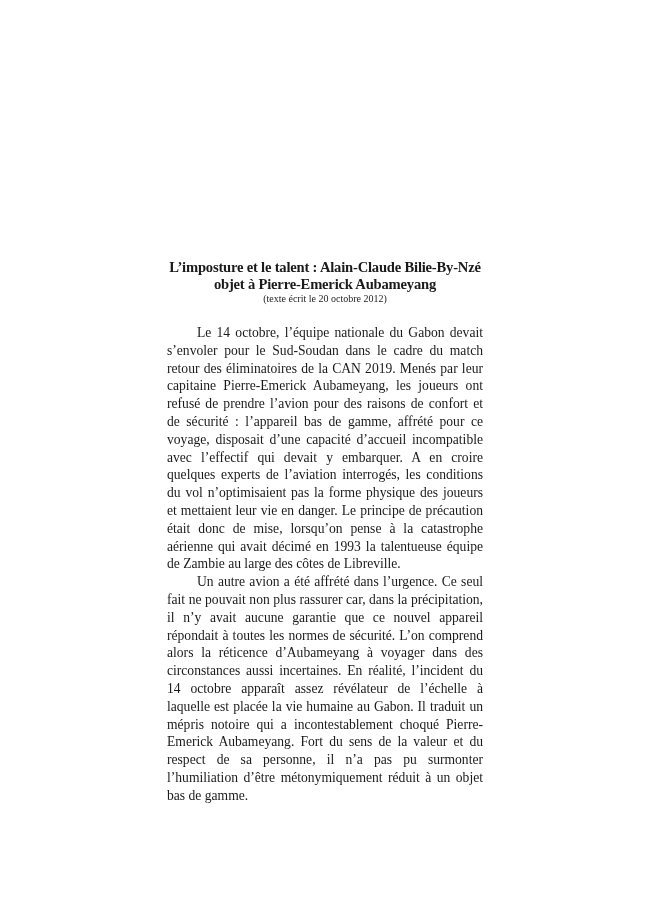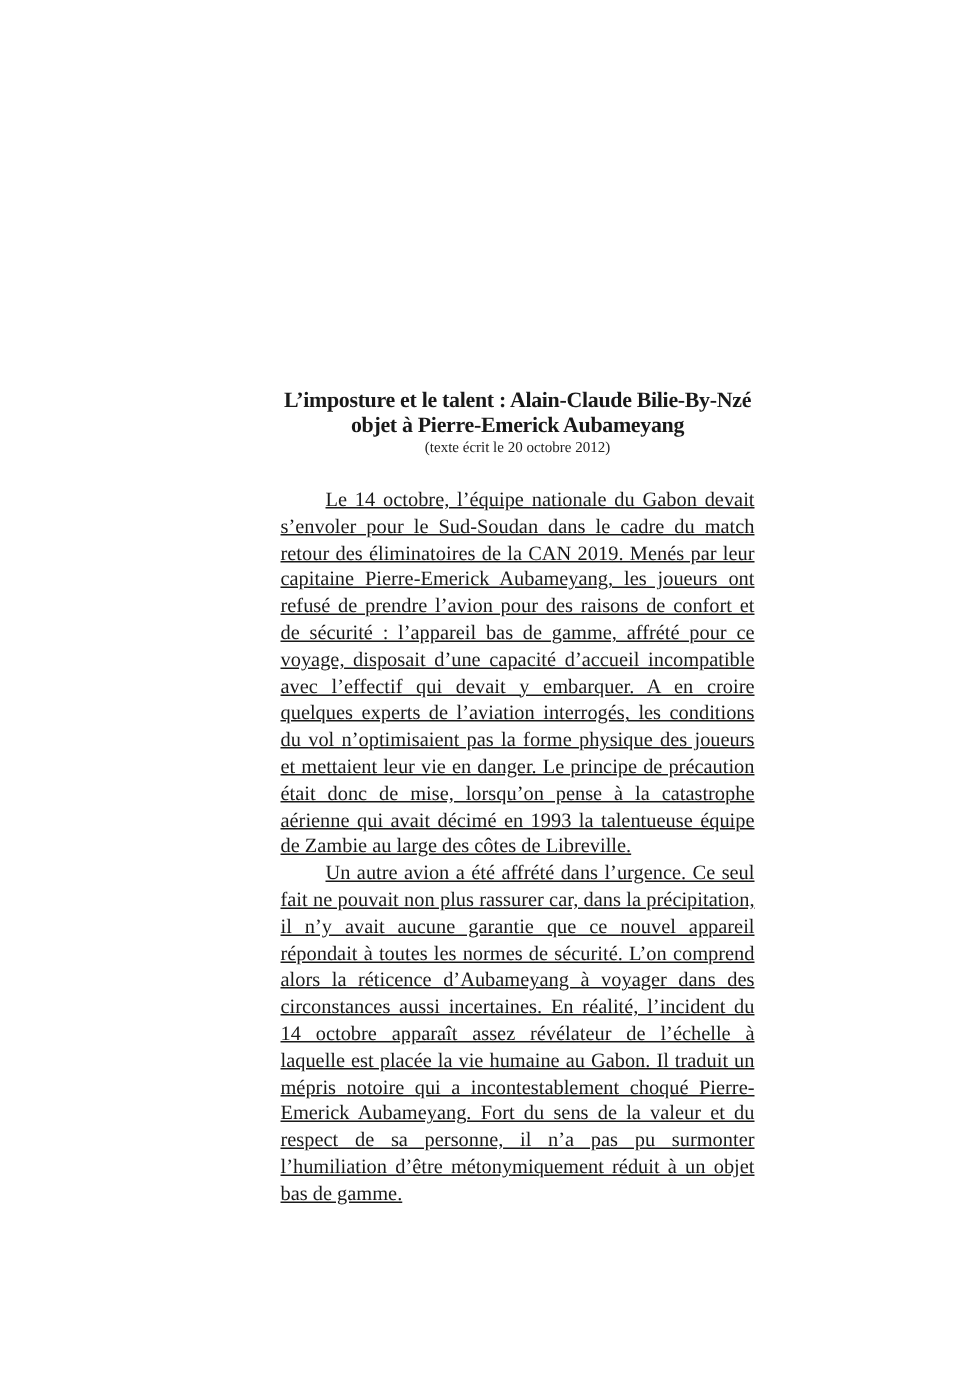--- a/index.html
+++ b/index.html
@@ -13,21 +13,20 @@
       position: relative;
       overflow: hidden;
       font-family: "Liberation Serif", "DejaVu Serif", serif;
       color: #1a1a1a;
     }
     .page {
       position: absolute;
       left: 167px;
       top: 259px;
       width: 316px;
-      margin-left: 20px;
     }
     .title {
       text-align: center;
       font-weight: bold;
       font-size: 14.6px;
       line-height: 17px;
       margin: 0;
       letter-spacing: -0.2px;
     }
     .subtitle {
@@ -37,21 +36,20 @@
       margin: 0 0 19px 0;
       color: #222;
     }
     .para {
       margin: 0;
       font-size: 13.6px;
       line-height: 17.8px;
       text-align: justify;
       text-indent: 30px;
       hyphens: manual;
-      text-decoration: underline;
       -webkit-hyphens: manual;
     }
   </style>
 </head>
 <body>
 
 <div class="page">
   <h1 class="title">
     <span>L’imposture et le talent : Alain-Claude Bilie-By-Nzé</span><br>
     <span>objet à Pierre-Emerick Aubameyang</span>

